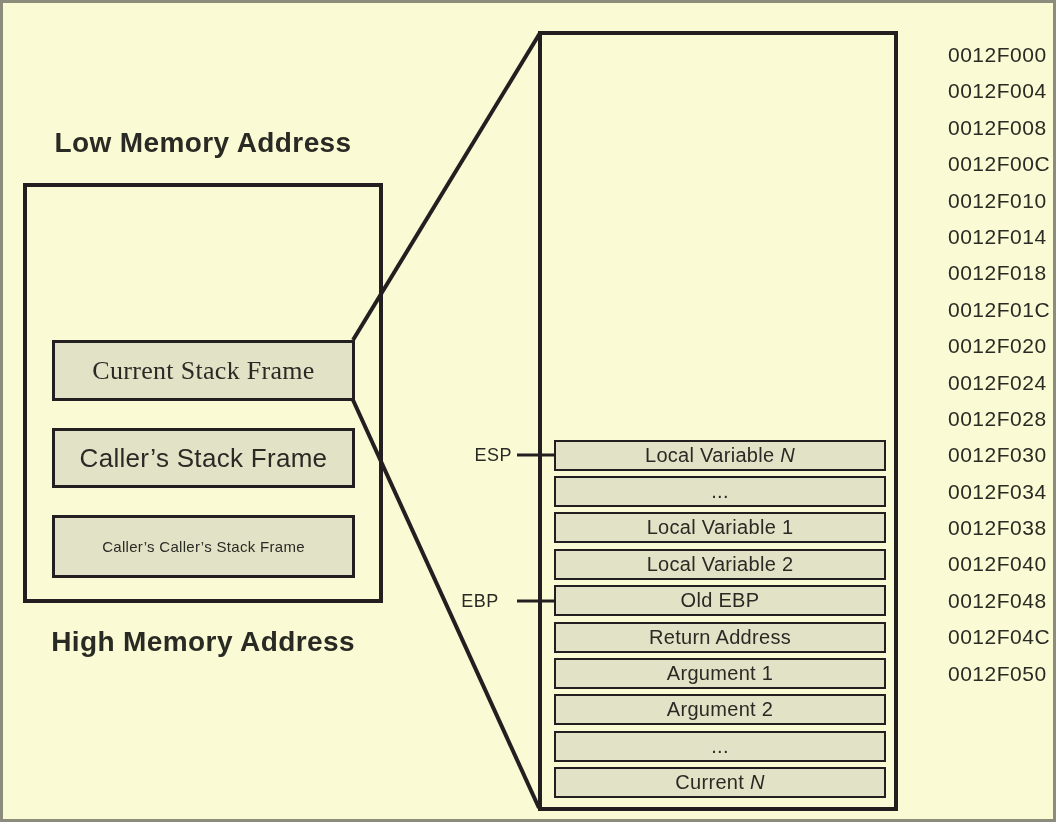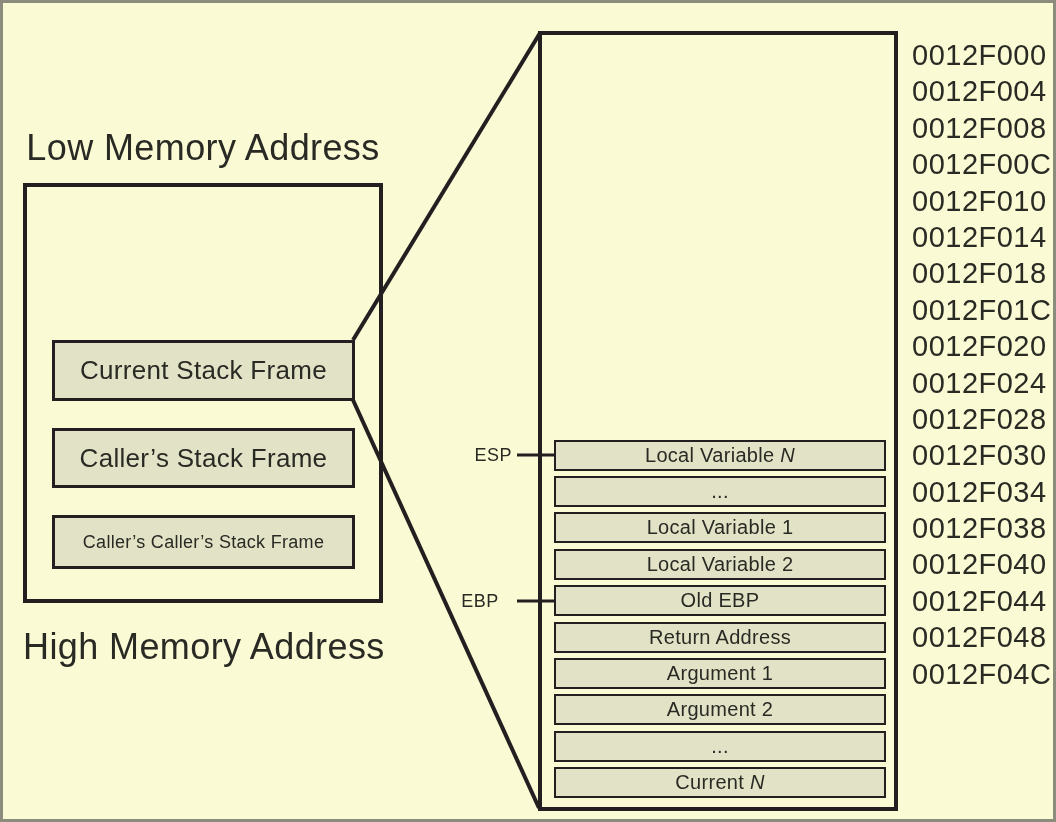--- a/index.html
+++ b/index.html
@@ -28,24 +28,25 @@
     z-index: 1;
   }
   .overlay line { stroke: #231f20; }
   .zoom-line { stroke-width: 4px; }
   .ptr-line  { stroke-width: 3px; }
 
   .mem-label {
     position: absolute;
     left: 23px; width: 360px;
     text-align: center;
-    font-size: 36px;
+    font-size: 28px;
     letter-spacing: 0.4px;
     white-space: nowrap;
     z-index: 2;
+    font-weight: bold;
   }
   #low-mem  { top: 127px; }
   #high-mem { top: 626px; }
 
   .outer-box {
     position: absolute;
     left: 23px; top: 183px;
     width: 360px; height: 420px;
     border: 4px solid #231f20;
     box-sizing: border-box;
@@ -56,23 +57,23 @@
     left: 52px; width: 303px;
     border: 3px solid #231f20;
     box-sizing: border-box;
     background: #e2e3c6;
     display: flex; align-items: center; justify-content: center;
     font-size: 26px;
     letter-spacing: 0.3px;
     white-space: nowrap;
     z-index: 2;
   }
-  #frame-current { top: 340px; height: 61px; }
+  #frame-current { top: 340px; height: 61px; font-family: Liberation Serif, serif; }
   #frame-caller  { top: 428px; height: 60px; }
-  #frame-caller2 { top: 515px; height: 54px; font-size: 18px; }
+  #frame-caller2 { top: 515px; height: 63px; font-size: 15px; }
 
   .big-box {
     position: absolute;
     left: 538px; top: 31px;
     width: 360px; height: 780px;
     border: 4px solid #231f20;
     box-sizing: border-box;
     background: #fafad4;
     z-index: 0;
   }
@@ -105,23 +106,24 @@
   .addr-col {
     position: absolute;
     left: 912px; top: 37px;
     width: 138px;
     display: flex; flex-direction: column;
     z-index: 2;
   }
   .addr {
     height: 36.4px;
     line-height: 36.4px;
-    font-size: 29px;
+    font-size: 21px;
     letter-spacing: 0.5px;
     white-space: nowrap;
+    margin-left: 36px;
   }
 </style>
 </head>
 <body>
 
 <div class="stage">
 
   <div class="page-border"></div>
 
   <svg class="overlay">
@@ -192,18 +194,18 @@
     <div class="addr">0012F014</div>
     <div class="addr">0012F018</div>
     <div class="addr">0012F01C</div>
     <div class="addr">0012F020</div>
     <div class="addr">0012F024</div>
     <div class="addr">0012F028</div>
     <div class="addr">0012F030</div>
     <div class="addr">0012F034</div>
     <div class="addr">0012F038</div>
     <div class="addr">0012F040</div>
-    <div class="addr">0012F044</div>
     <div class="addr">0012F048</div>
     <div class="addr">0012F04C</div>
+    <div class="addr">0012F050</div>
   </div>
 
 </div>
 
 </body></html>

